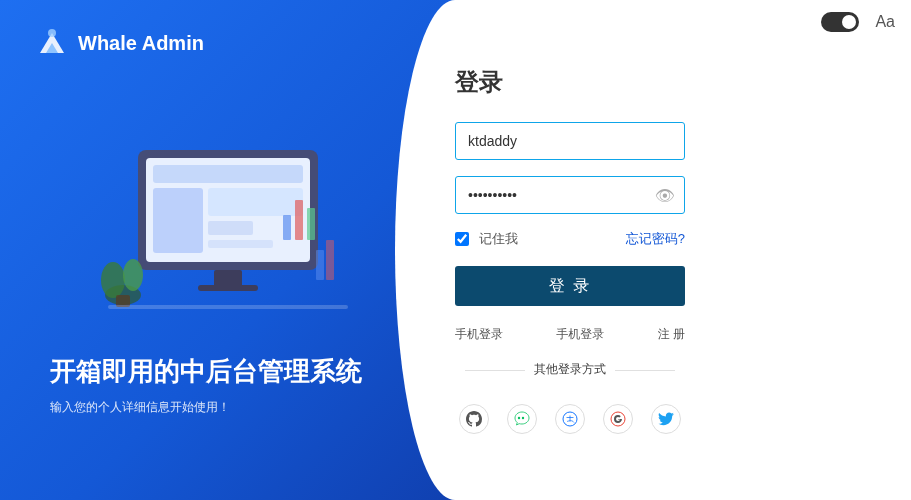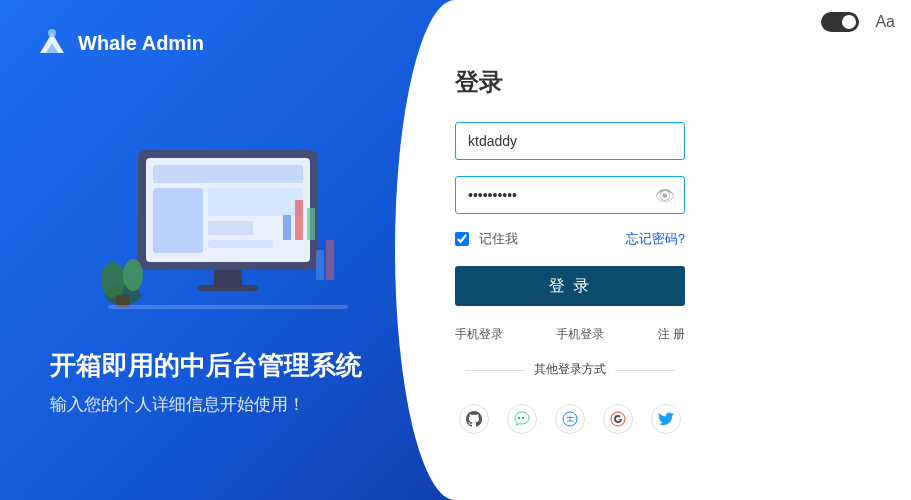--- a/index.html
+++ b/index.html
@@ -75,21 +75,21 @@
     }
 
     .bottom-title {
       font-size: 26px;
       font-weight: 700;
       color: #fff;
       margin-bottom: 10px;
     }
 
     .bottom-subtitle {
-      font-size: 17px;
+      font-size: 12px;
       color: rgba(255,255,255,0.85);
     }
 
     
     .right-panel {
       flex: 1;
       display: flex;
       align-items: center;
       justify-content: flex-start;
       background: #fff;

